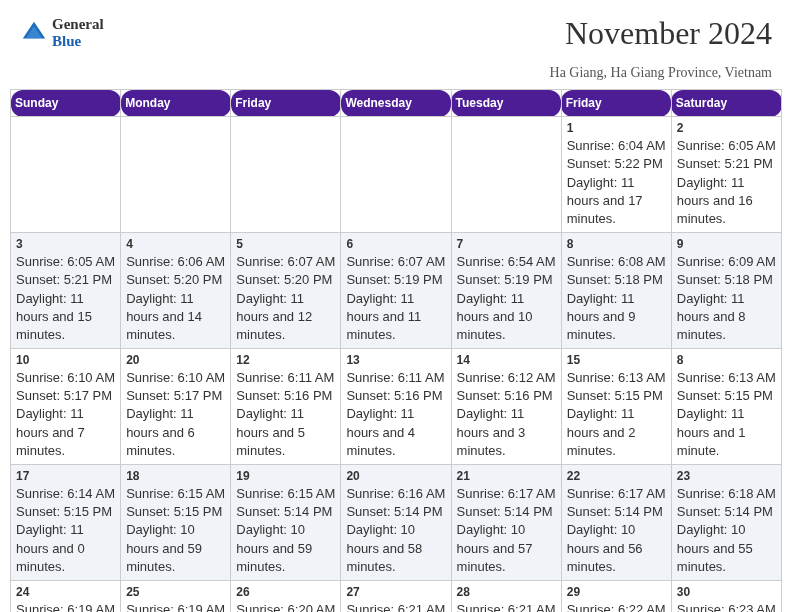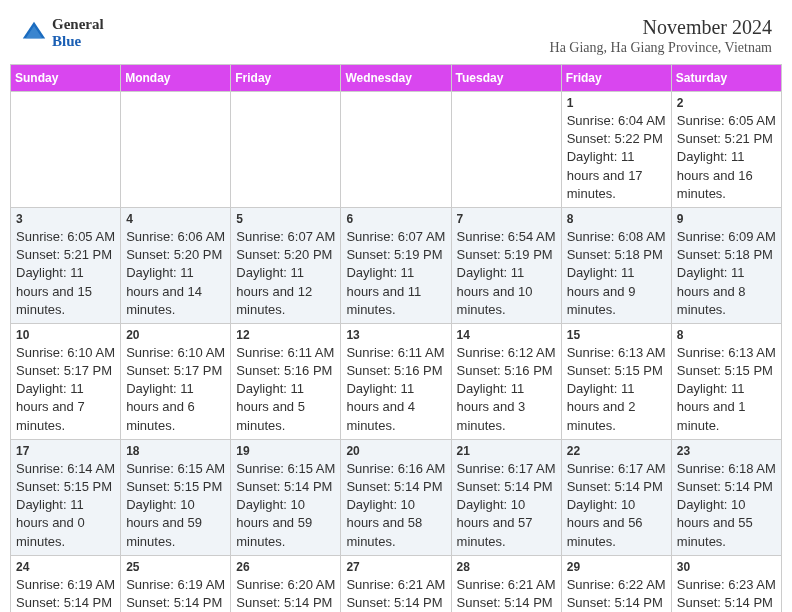--- a/index.html
+++ b/index.html
@@ -38,29 +38,29 @@
       color: #1a5fb4;
     }
     .logo-icon {
       width: 28px;
       height: 28px;
     }
     .title-section {
       text-align: right;
     }
     .month-title {
-      font-size: 20px;
+      font-size: 32px;
       font-weight: normal;
       color: #333;
       line-height: 1.1;
     }
     .location {
       font-size: 14px;
       color: #555;
-      margin-top: 2px;
+      margin-top: 14px;
     }
     .calendar {
       margin: 0 10px;
       border-collapse: collapse;
       width: calc(100% - 20px);
     }
     .calendar th {
       background: #1a6bbf;
       color: #fff;
       font-size: 12px;
@@ -79,21 +79,21 @@
       height: 80px;
       background: #fff;
     }
     .calendar tr:nth-child(even) td {
       background: #f0f4f8;
     }
     .calendar tr:nth-child(odd) td {
       background: #fff;
     }
     
-    .calendar thead tr th { background: #d946ef; }
+    .calendar thead tr th { background: #4c1d95; border-radius: 12px; }
     .day-num {
       font-size: 12px;
       font-weight: bold;
       display: block;
       margin-bottom: 2px;
     }
     .day-info {
       font-size: 13px;
       line-height: 1.4;
       color: #333;

